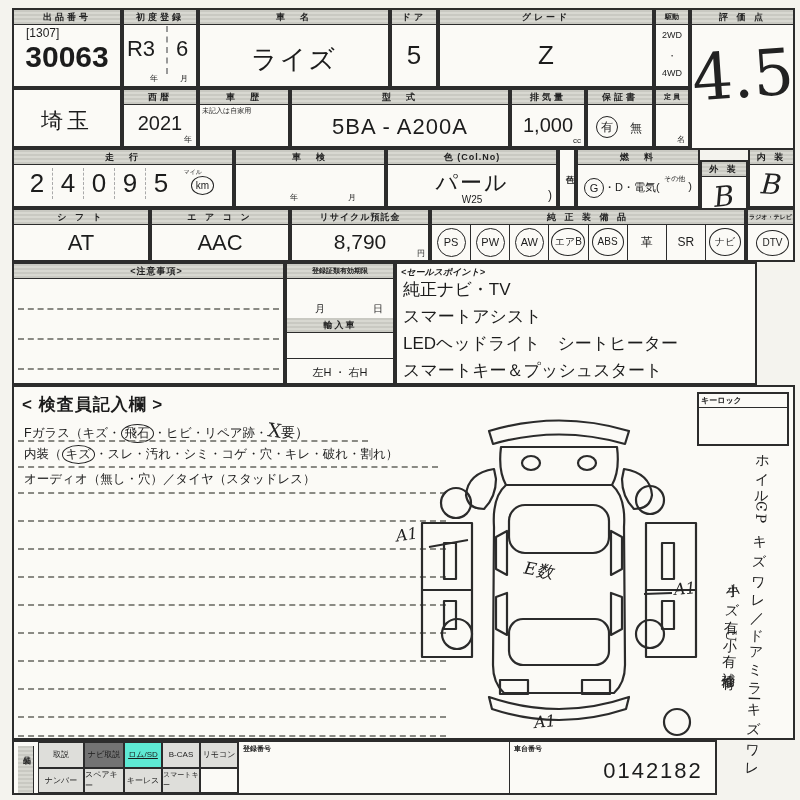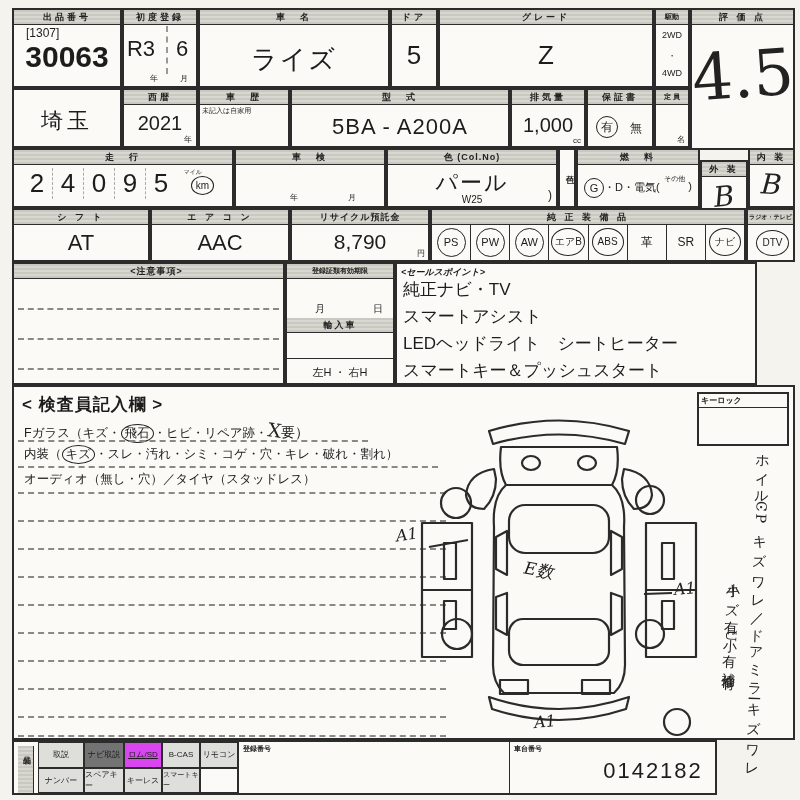--- a/index.html
+++ b/index.html
@@ -317,21 +317,21 @@
     <span class="vtext hand" style="right:52px;top:185px;font-size:14px;letter-spacing:2px;transform:rotate(3deg);">小キズ有　小U有　補修有</span>
   </div>
 
   <div class="cell" style="left:12px;top:740px;width:705px;height:55px;">
 
     <span class="vtext" style="left:4px;top:4px;font-size:8px;background:repeating-linear-gradient(180deg,#c9c9c2 0 2px,#d8d8d1 2px 4px);padding:4px 2px;border-right:1.5px solid #2c2c2c;height:39px;">装備品</span>
 
     <div style="position:absolute;left:24px;top:0;width:200px;height:51px;display:grid;grid-template-columns:46px 40px 38px 38px 38px;grid-template-rows:1fr 1fr;">
       <span style="border:1px solid #2c2c2c;background:#dededa;font-size:8px;display:flex;align-items:center;justify-content:center;">取説</span>
       <span style="border:1px solid #2c2c2c;background:#737373;font-size:8px;display:flex;align-items:center;justify-content:center;">ナビ取説</span>
-      <span style="border:1px solid #2c2c2c;background:#d946ef;font-size:8px;display:flex;align-items:center;justify-content:center;text-decoration:underline;">ロム/SD</span>
+      <span style="border:1px solid #2c2c2c;background:#5eead4;font-size:8px;display:flex;align-items:center;justify-content:center;text-decoration:underline;">ロム/SD</span>
       <span style="border:1px solid #2c2c2c;background:#dededa;font-size:8px;display:flex;align-items:center;justify-content:center;">B-CAS</span>
       <span style="border:1px solid #2c2c2c;background:#dededa;font-size:8px;display:flex;align-items:center;justify-content:center;">リモコン</span>
       <span style="border:1px solid #2c2c2c;background:#dededa;font-size:8px;display:flex;align-items:center;justify-content:center;">ナンバー</span>
       <span style="border:1px solid #2c2c2c;background:#dededa;font-size:8px;display:flex;align-items:center;justify-content:center;">スペアキー</span>
       <span style="border:1px solid #2c2c2c;background:#dededa;font-size:8px;display:flex;align-items:center;justify-content:center;">キーレス</span>
       <span style="border:1px solid #2c2c2c;background:#dededa;font-size:7px;display:flex;align-items:center;justify-content:center;">スマートキー</span>
       <span style="border:1px solid #2c2c2c;background:#fbfaf6;font-size:8px;"></span>
     </div>
 
     <div style="position:absolute;left:224px;top:0;width:271px;height:51px;border-left:1.5px solid #2c2c2c;">

